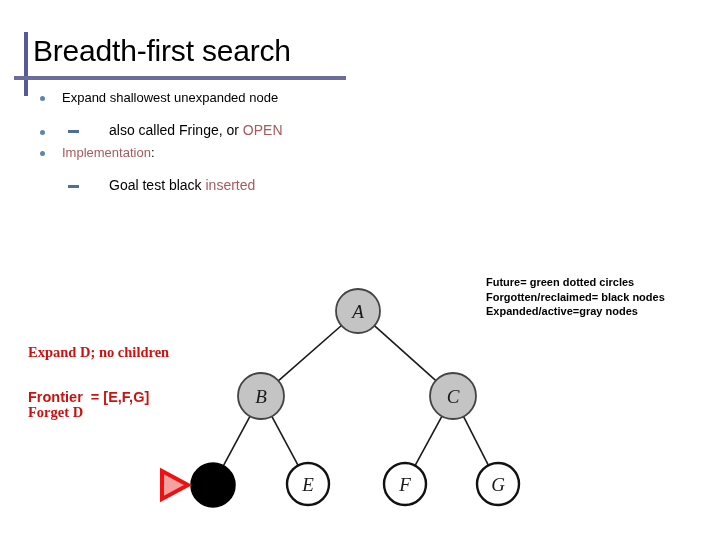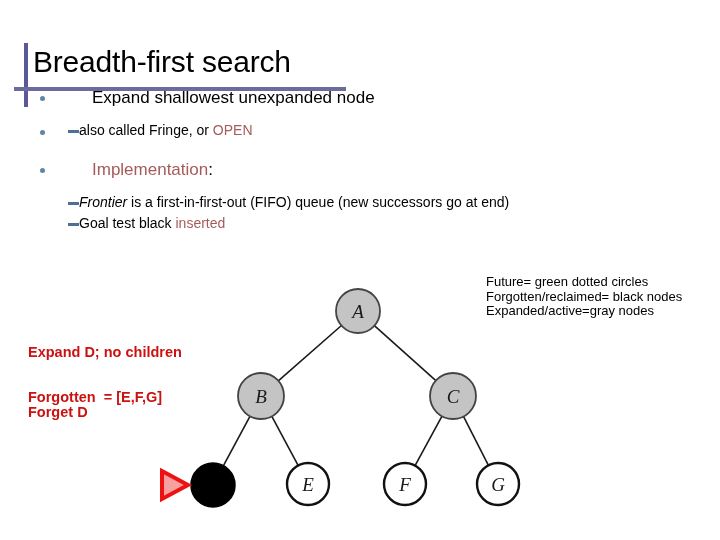--- a/index.html
+++ b/index.html
@@ -12,21 +12,21 @@
     height: 540px;
     position: relative;
     overflow: hidden;
     font-family: "Liberation Sans", sans-serif;
     color: #000000;
   }
 
   
   #slide-title-wrap {
     position: absolute;
-    left: 0; top: 16px;
+    left: 0; top: 5px;
     width: 720px; height: 95px;
   }
   #title-vrule {
     position: absolute;
     left: 24px; top: 27px;
     width: 4px; height: 64px;
     background: #59599a;
   }
   #title-hrule {
     position: absolute;
@@ -46,71 +46,72 @@
   }
 
   
   #body-list {
     position: absolute;
     left: 0; top: 86px;
     width: 700px;
   }
   .lvl1 {
     position: relative;
-    padding-left: 92px;
-    font-size: 17px;
+    padding-left: 62px;
+    font-size: 13px;
     line-height: 24px;
     margin-bottom: 10px;
     white-space: nowrap;
   }
   .lvl1 .bdot {
     position: absolute;
     left: 40px; top: 10px;
     width: 5px; height: 5px;
     border-radius: 50%;
     background: #5f85ad;
   }
   .lvl2 {
     position: relative;
-    padding-left: 79px;
+    padding-left: 109px;
     font-size: 14px;
     line-height: 21px;
     white-space: nowrap;
   }
   .lvl2 .bdash {
     position: absolute;
     left: 68px; top: 10px;
     width: 11px; height: 2.5px;
     background: #4f6f96;
   }
   .rose { color: #a65a5a; }
   .ital { font-style: italic; }
-  .sp-top { margin-top: 17px; }
+  .sp-top { }
   .sp-sub { margin-top: 10px; }
 
   
   .red-note {
     position: absolute;
     color: #cc1111;
     font-weight: bold;
     font-size: 14.5px;
     line-height: 20px;
     white-space: pre;
   }
-  #note-expand { left: 28px; top: 302px; }
+  #note-expand { left: 28px; top: 302px; font-family: Liberation Serif, serif; }
   #note-frontier { left: 28px; top: 387px; }
 
   
   #legend {
     position: absolute;
     left: 486px; top: 275px;
-    font-size: 13px;
+    font-size: 11px;
     line-height: 14.5px;
     color: #000000;
     white-space: nowrap;
+    font-weight: bold;
   }
 
   
   #tree-svg {
     position: absolute;
     left: 150px; top: 278px;
     width: 400px; height: 245px;
   }
   .tree-label {
     font-family: "Liberation Serif", serif;
@@ -142,38 +143,34 @@
   <div class="lvl2 sp-sub">
     <span class="bdash"></span>
     <span>also called Fringe, or </span><span class="rose">OPEN</span>
   </div>
 
   <div class="lvl1 sp-top">
     <span class="bdot"></span>
     <span class="rose">Implementation</span><span>:</span>
   </div>
 
-  <div class="lvl2 sp-sub">
-    <span class="bdash"></span>
-    <span class="ital">Frontier</span><span> is a first-in-first-out (FIFO) queue (new successors go at end)</span>
-  </div>
 
   <div class="lvl2">
     <span class="bdash"></span>
     <span>Goal test black </span><span class="rose">inserted</span>
   </div>
 
 </div>
 
 <div class="red-note" id="note-expand">
   <div>Expand D; no children</div>
   <div>Forget D</div>
 </div>
 
-<div class="red-note" id="note-frontier">Forgotten  = [E,F,G]</div>
+<div class="red-note" id="note-frontier">Frontier  = [E,F,G]</div>
 
 <div id="legend">
     <div>Future= green dotted circles</div>
     <div>Forgotten/reclaimed= black nodes</div>
     <div>Expanded/active=gray nodes</div>
   </div>
 
 <svg id="tree-svg" viewBox="0 0 400 245">
   <g id="tree-edges">
       <line x1="191.45388393139848" y1="47.499173874547715" x2="128.29821225353794" y2="102.8417727675183" stroke="#1a1a1a" stroke-width="1.6"></line>

